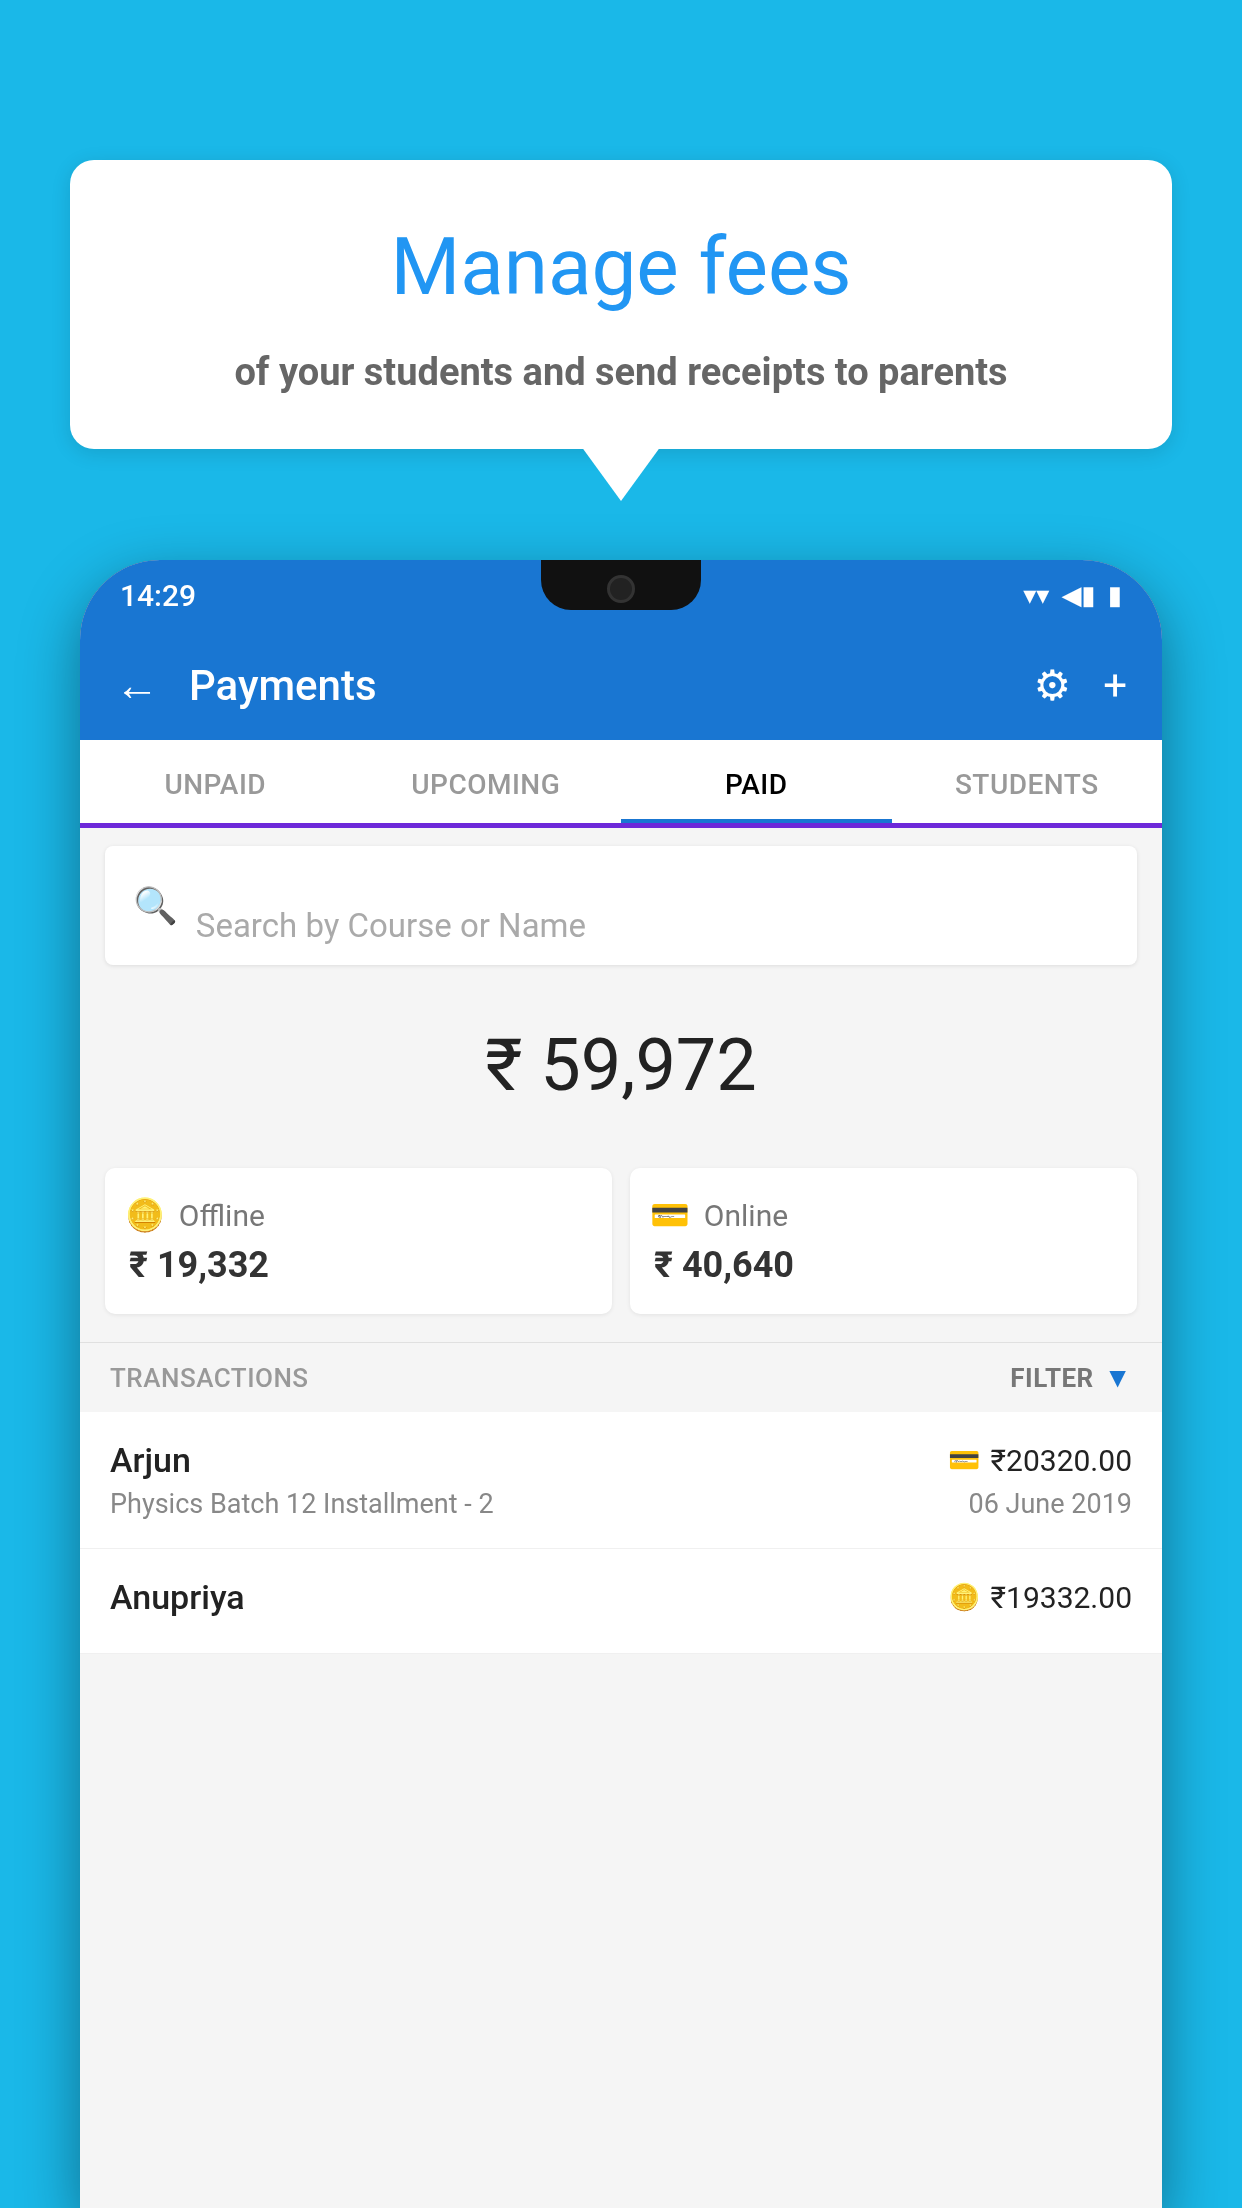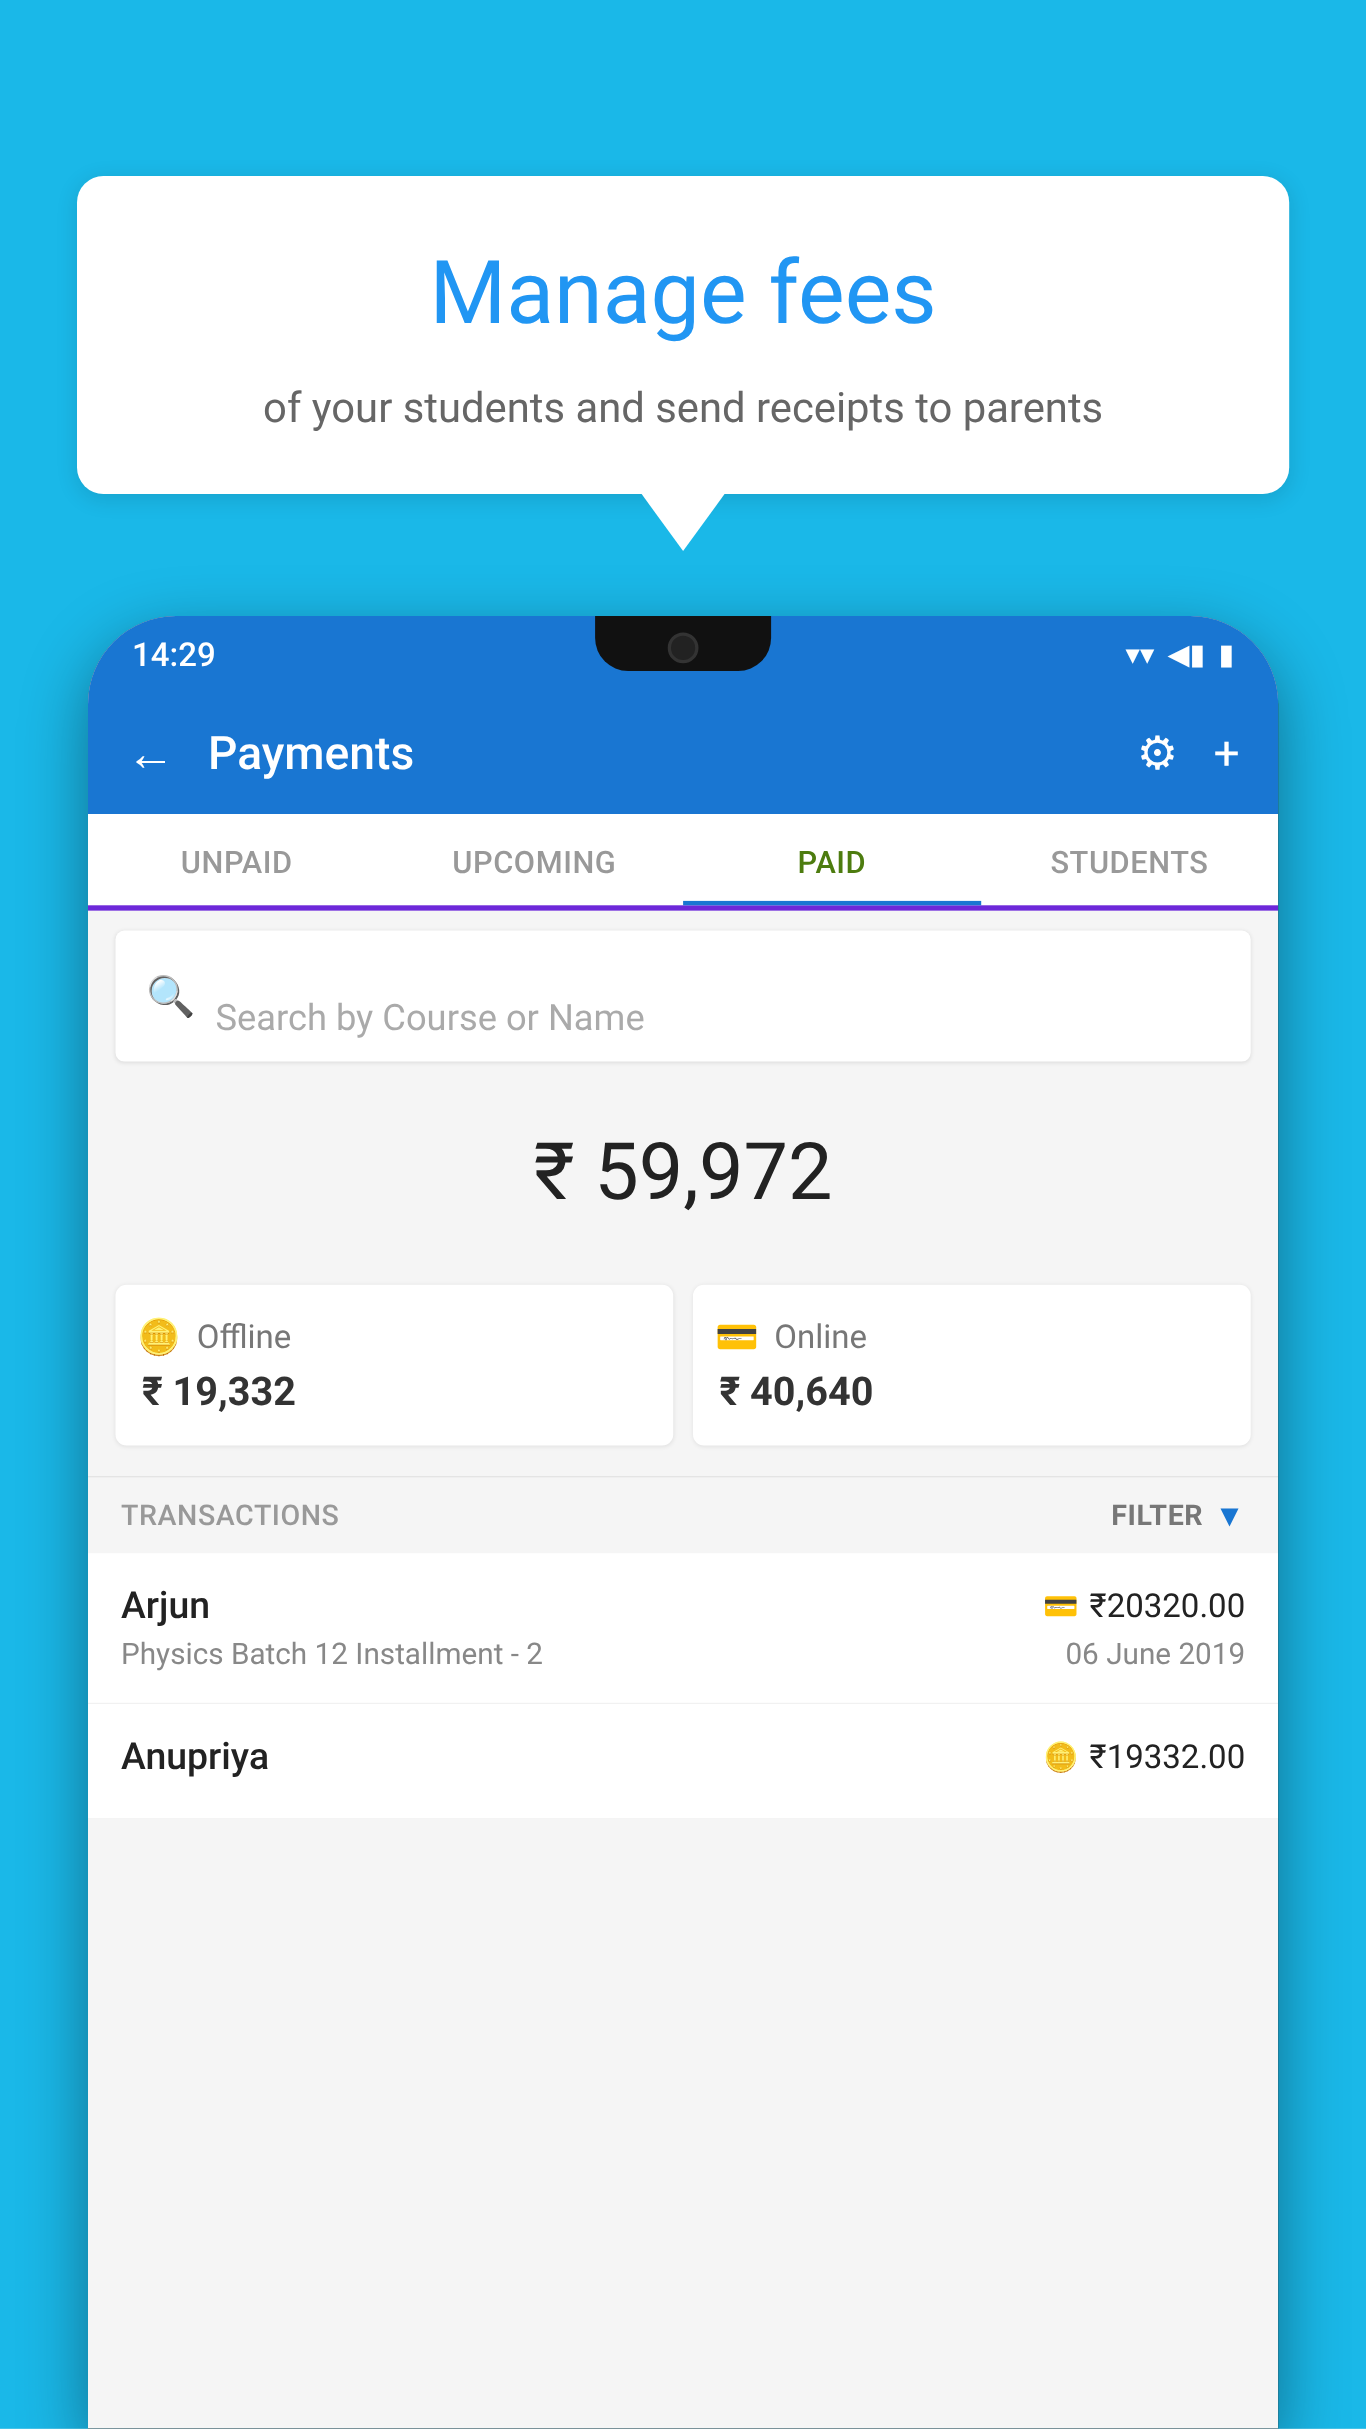--- a/index.html
+++ b/index.html
@@ -40,21 +40,21 @@
     }
     .speech-bubble h1 {
       font-size: 80px;
       font-weight: 400;
       color: #2196f3;
       margin-bottom: 36px;
     }
     .speech-bubble p {
       font-size: 38px;
       color: #666;
-      font-weight: 400;
+      font-weight: 700;
     }
 
     
     .phone-frame {
       position: absolute;
       top: 560px;
       left: 80px;
       right: 80px;
       bottom: 0;
       background: #111;
@@ -154,21 +154,21 @@
       text-align: center;
       padding: 28px 0 22px;
       font-size: 28px;
       font-weight: 500;
       color: #999;
       letter-spacing: 0.5px;
       cursor: pointer;
       position: relative;
     }
     .tab.active {
-      color: #4d7c0f;
+      color: #000000;
     }
     .tab.active::after {
       content: '';
       position: absolute;
       bottom: 0;
       left: 0;
       right: 0;
       height: 4px;
       background: #1976d2;
     }

